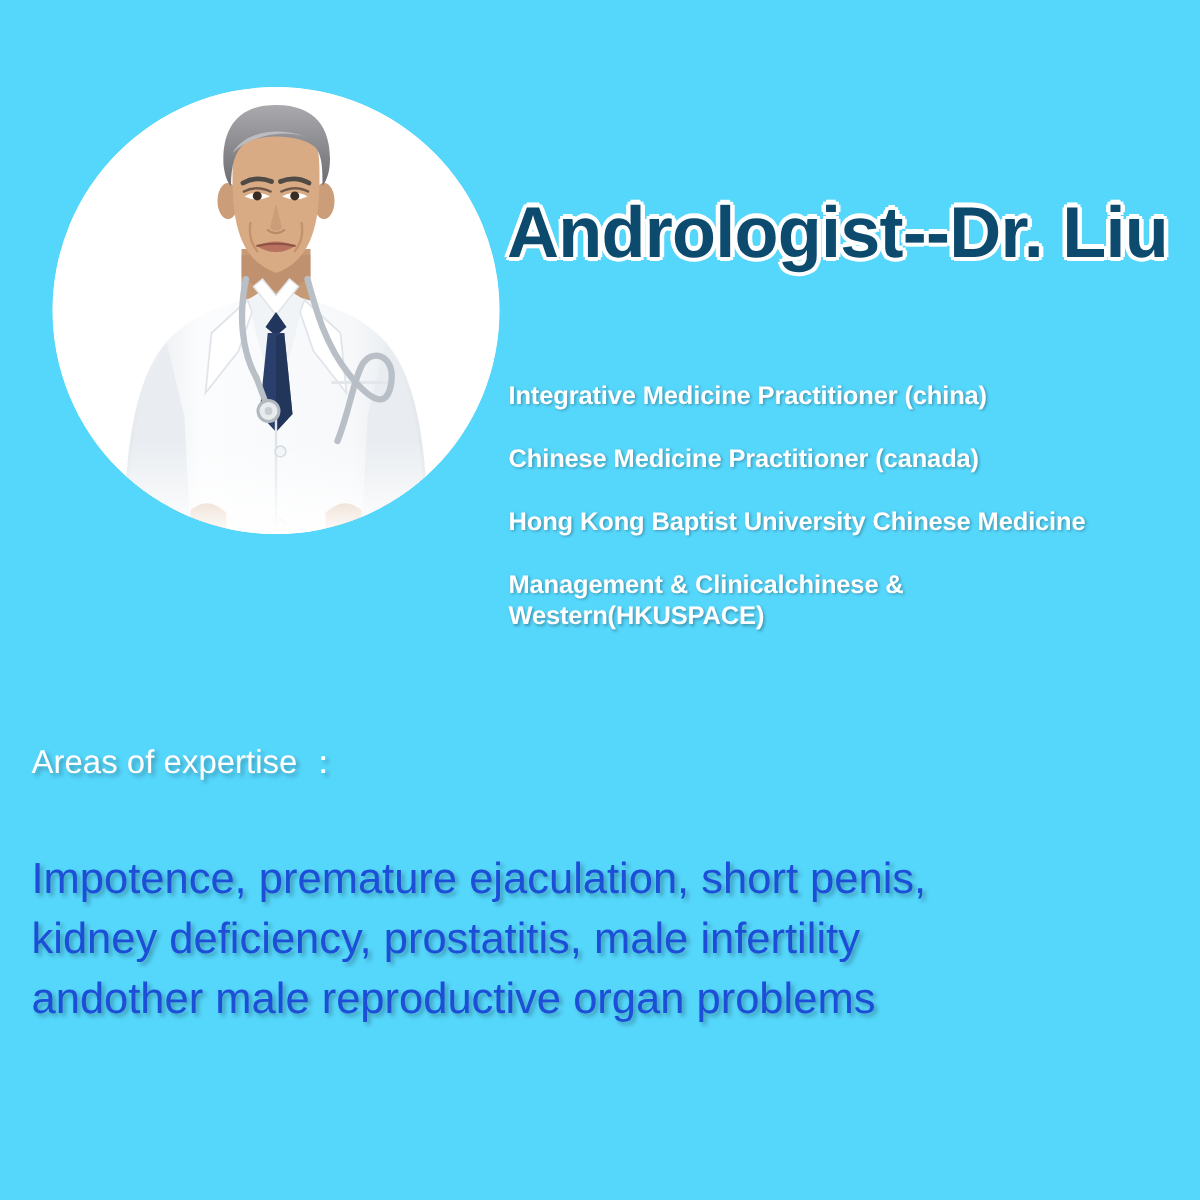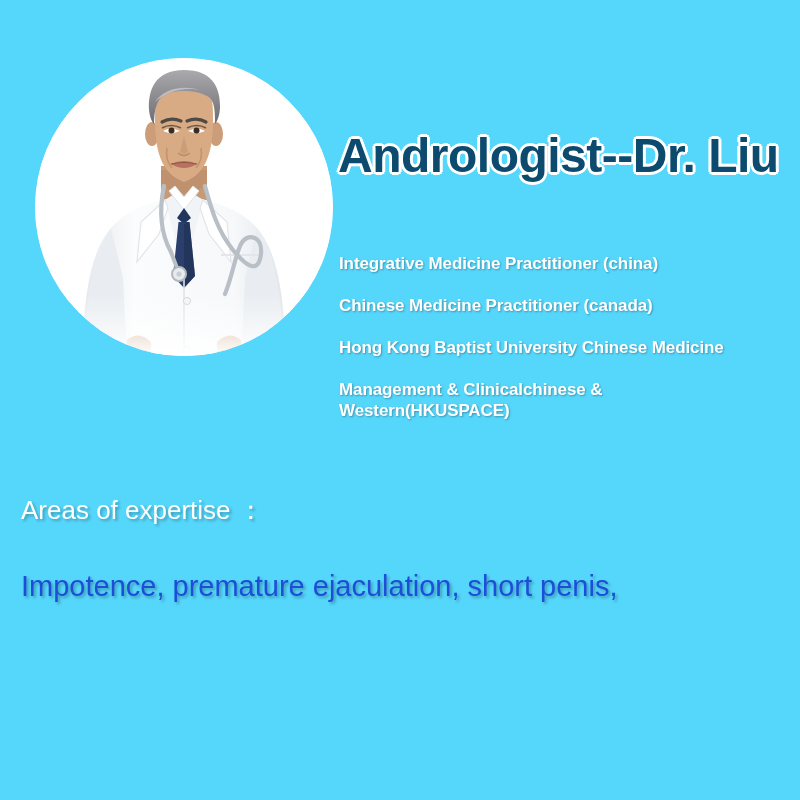--- a/index.html
+++ b/index.html
@@ -74,21 +74,21 @@
     text-shadow: 1px 1px 2px rgba(0,0,0,0.30);
     letter-spacing: -0.1px;
   }
   .credential-line:last-child { margin-bottom: 18px; }
 
   
   #expertise-heading {
     position: absolute;
     left: 21px;
     top: 493px;
-    font-size: 26px;
+    font-size: 22px;
     font-weight: normal;
     color: #ffffff;
     white-space: nowrap;
     text-shadow: 2px 2px 3px rgba(0,0,0,0.28);
   }
   #expertise-body {
     position: absolute;
     left: 21px;
     top: 566px;
     width: 720px;
@@ -227,15 +227,17 @@
     <div class="credential-line">Integrative Medicine Practitioner (china)</div>
     <div class="credential-line">Chinese Medicine Practitioner (canada)</div>
     <div class="credential-line">Hong Kong Baptist University Chinese Medicine</div>
     <div class="credential-line">Management &amp; Clinicalchinese &amp; Western(HKUSPACE)</div>
   </div>
 
   <div id="expertise-heading">Areas of expertise ：</div>
 
   <div id="expertise-body">
     <div class="expertise-line">Impotence, premature ejaculation, short penis,</div>
+    <div class="expertise-line">kidney deficiency, prostatitis, male infertility</div>
+    <div class="expertise-line">andother male reproductive organ problems</div>
   </div>
 
 </div>
 
 </body></html>

